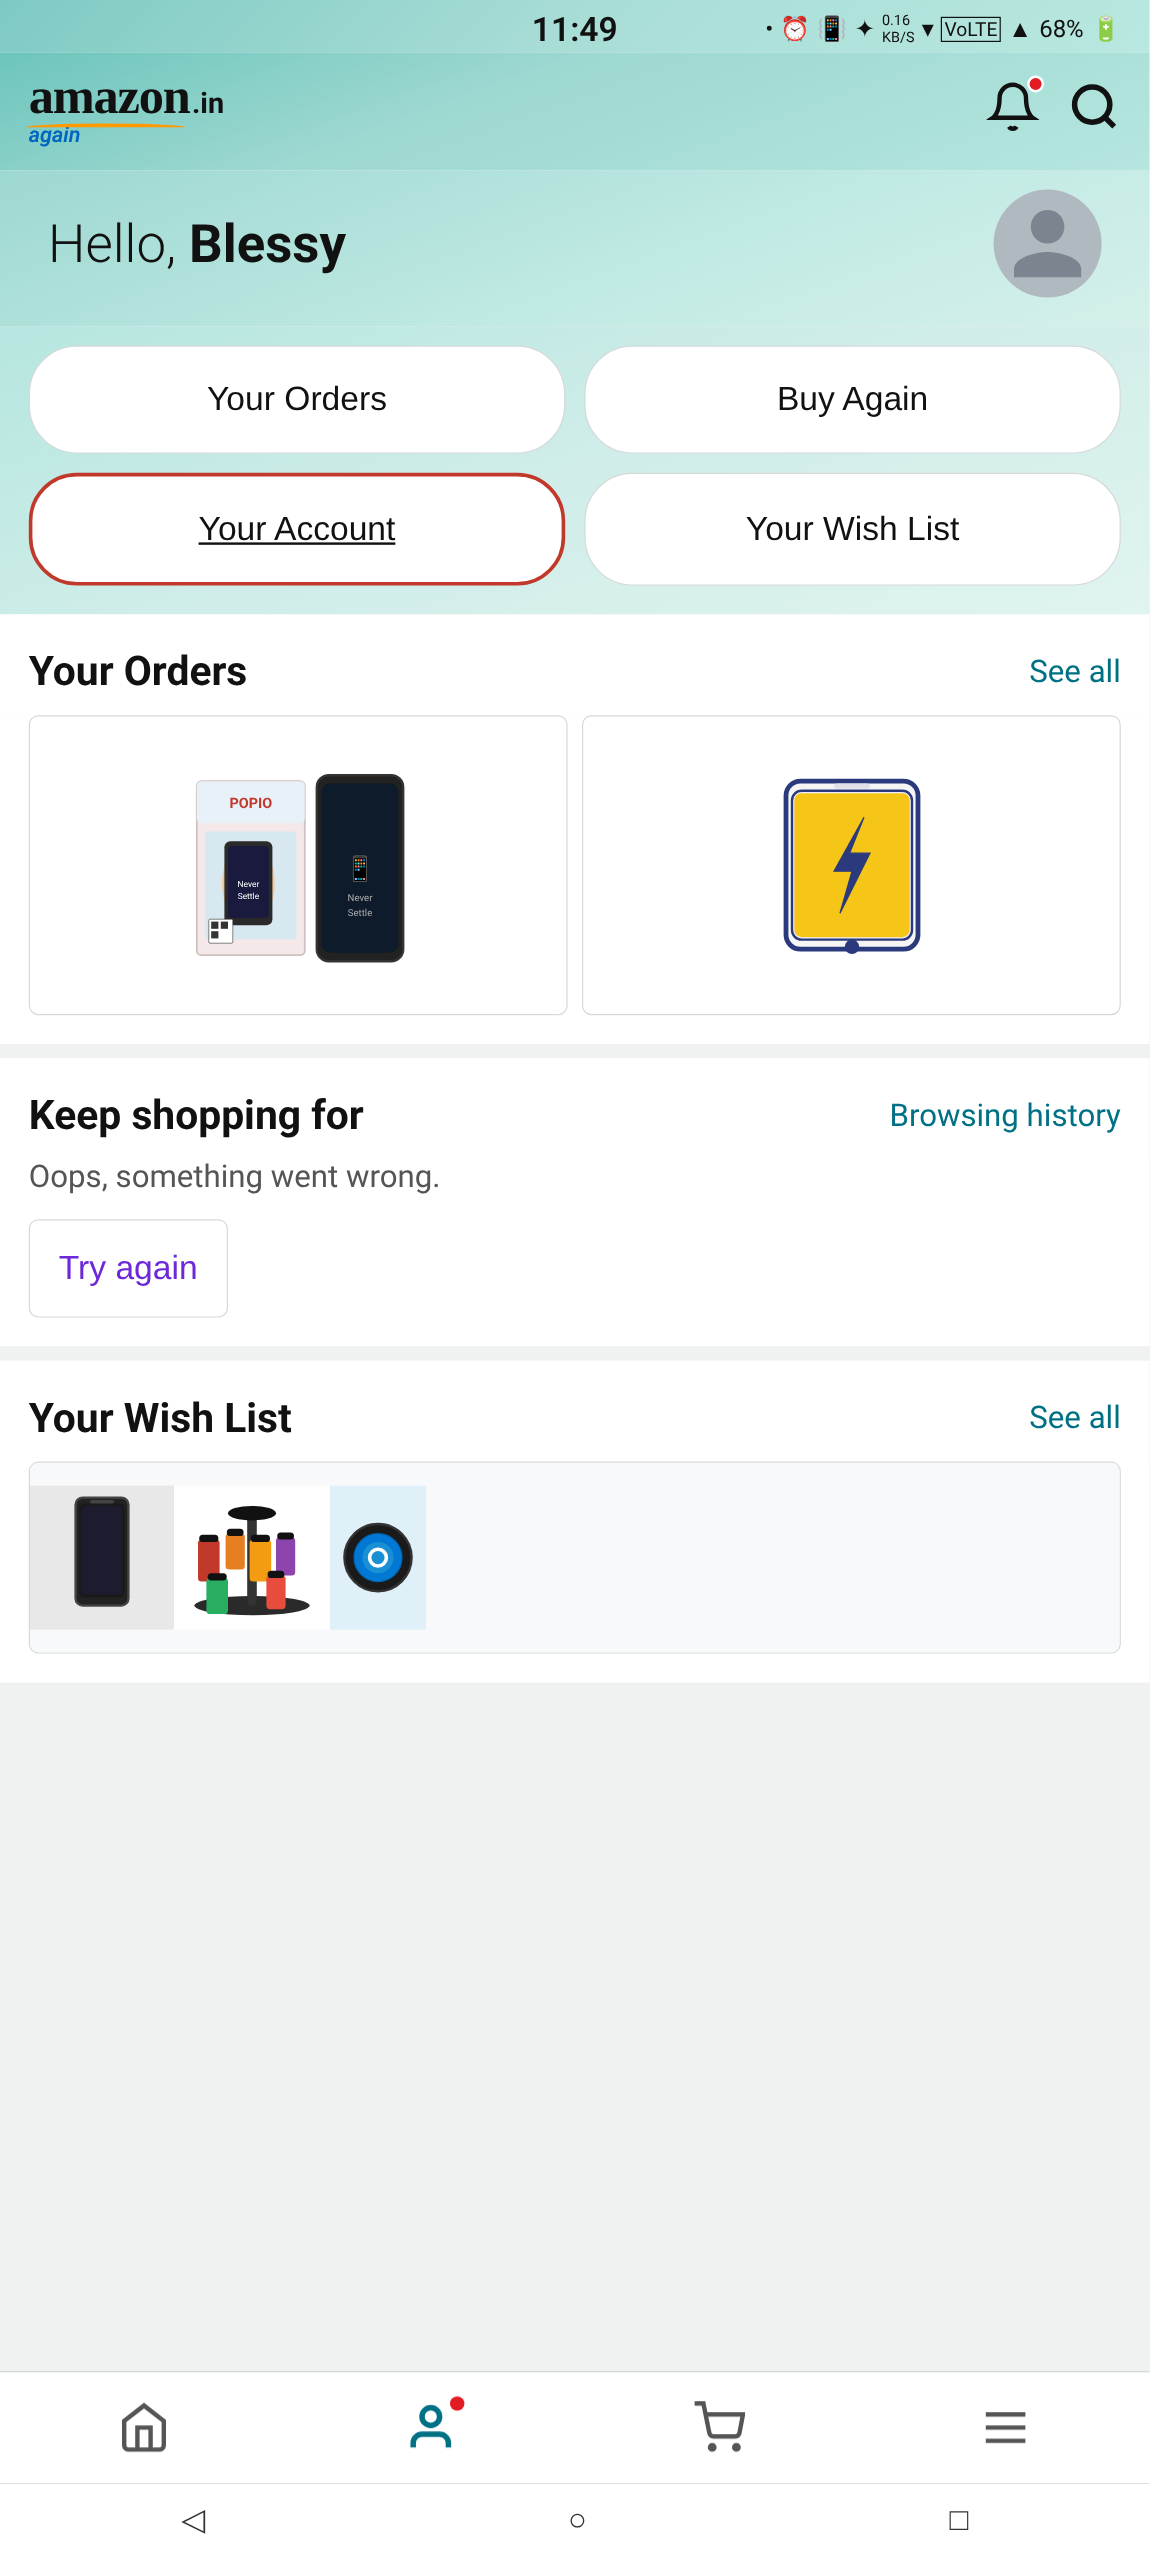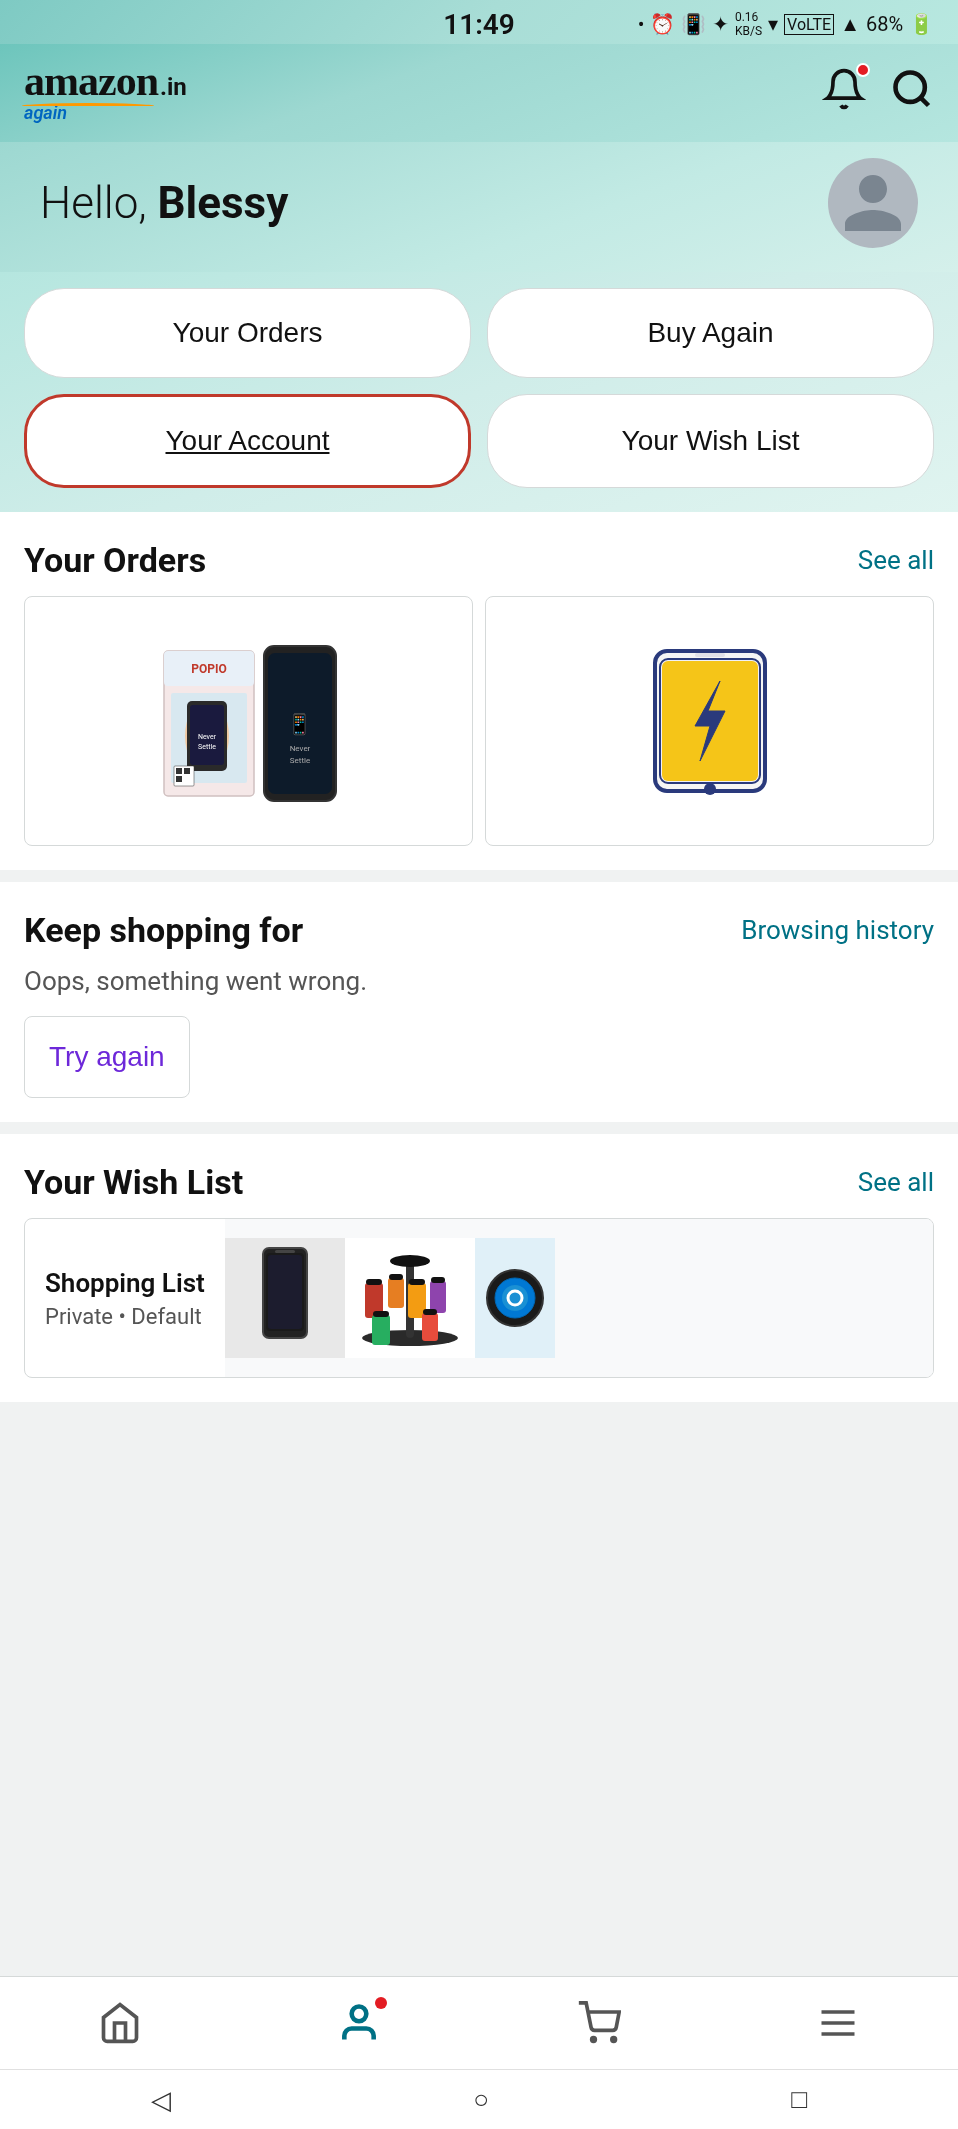--- a/index.html
+++ b/index.html
@@ -519,24 +519,20 @@
   </div>
 
   <div class="section-divider"></div>
 
   <div class="wishlist-section">
     <div class="wishlist-header section-header">
       <span class="section-title">Your Wish List</span>
       <span class="see-all-link">See all</span>
     </div>
     <div class="wishlist-card">
-      <div class="wishlist-label">
-        <span class="wishlist-name">Shopping List</span>
-        <span class="wishlist-meta">Private • Default</span>
-      </div>
       <div class="wishlist-products">
 
         <div class="wishlist-product-img">
           <svg width="100" height="110" viewBox="0 0 100 110">
             <rect x="28" y="5" width="44" height="90" rx="6" fill="#222" stroke="#444" stroke-width="2"></rect>
             <rect x="31" y="10" width="38" height="78" rx="4" fill="#1a1a1a"></rect>
             <rect x="33" y="12" width="34" height="74" rx="3" fill="#1c1c2e"></rect>
             <rect x="40" y="7" width="20" height="3" rx="1.5" fill="#444"></rect>
           </svg>
         </div>

